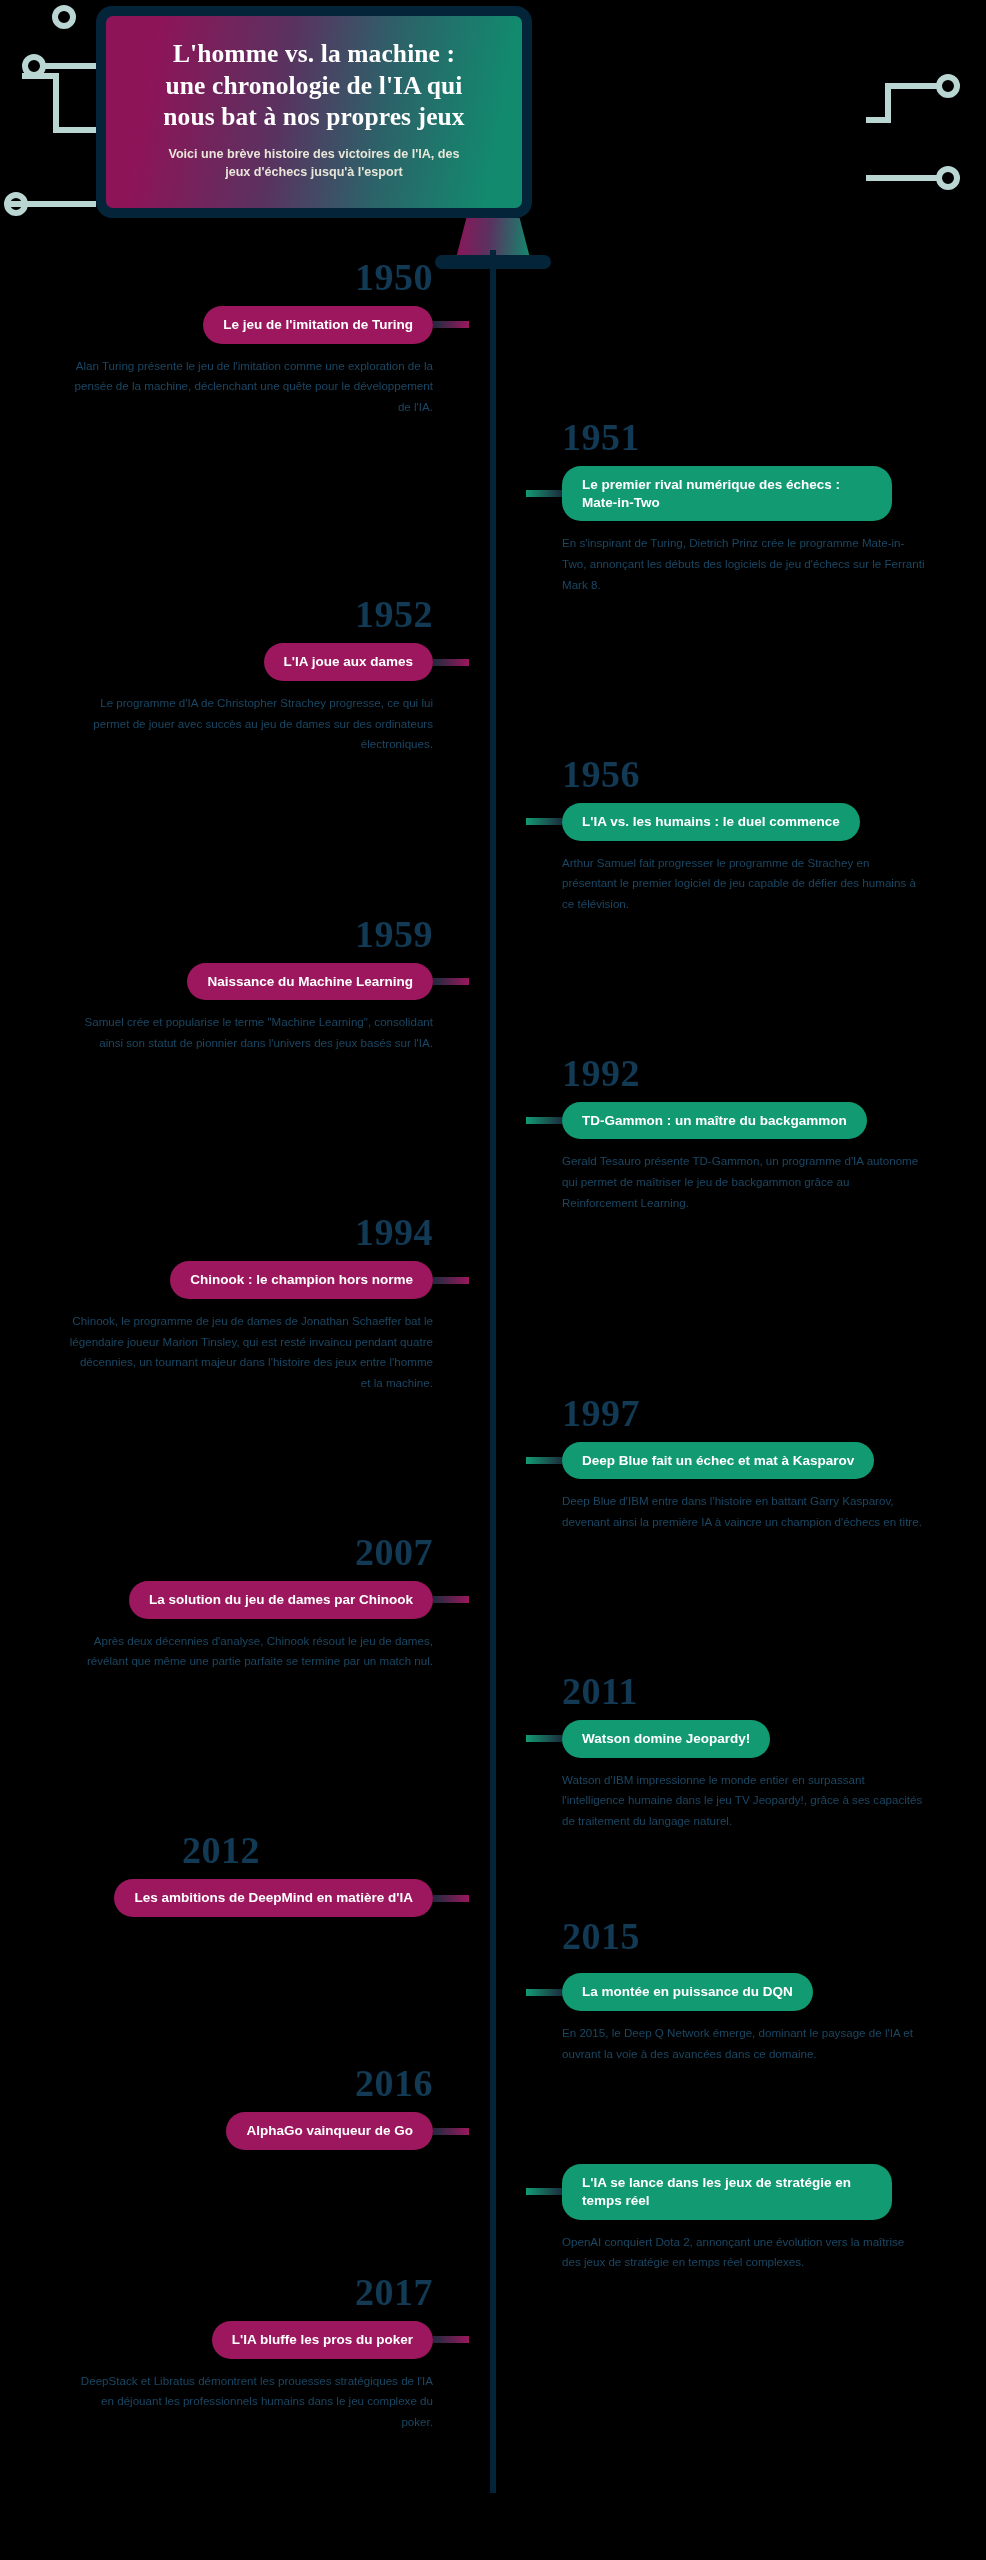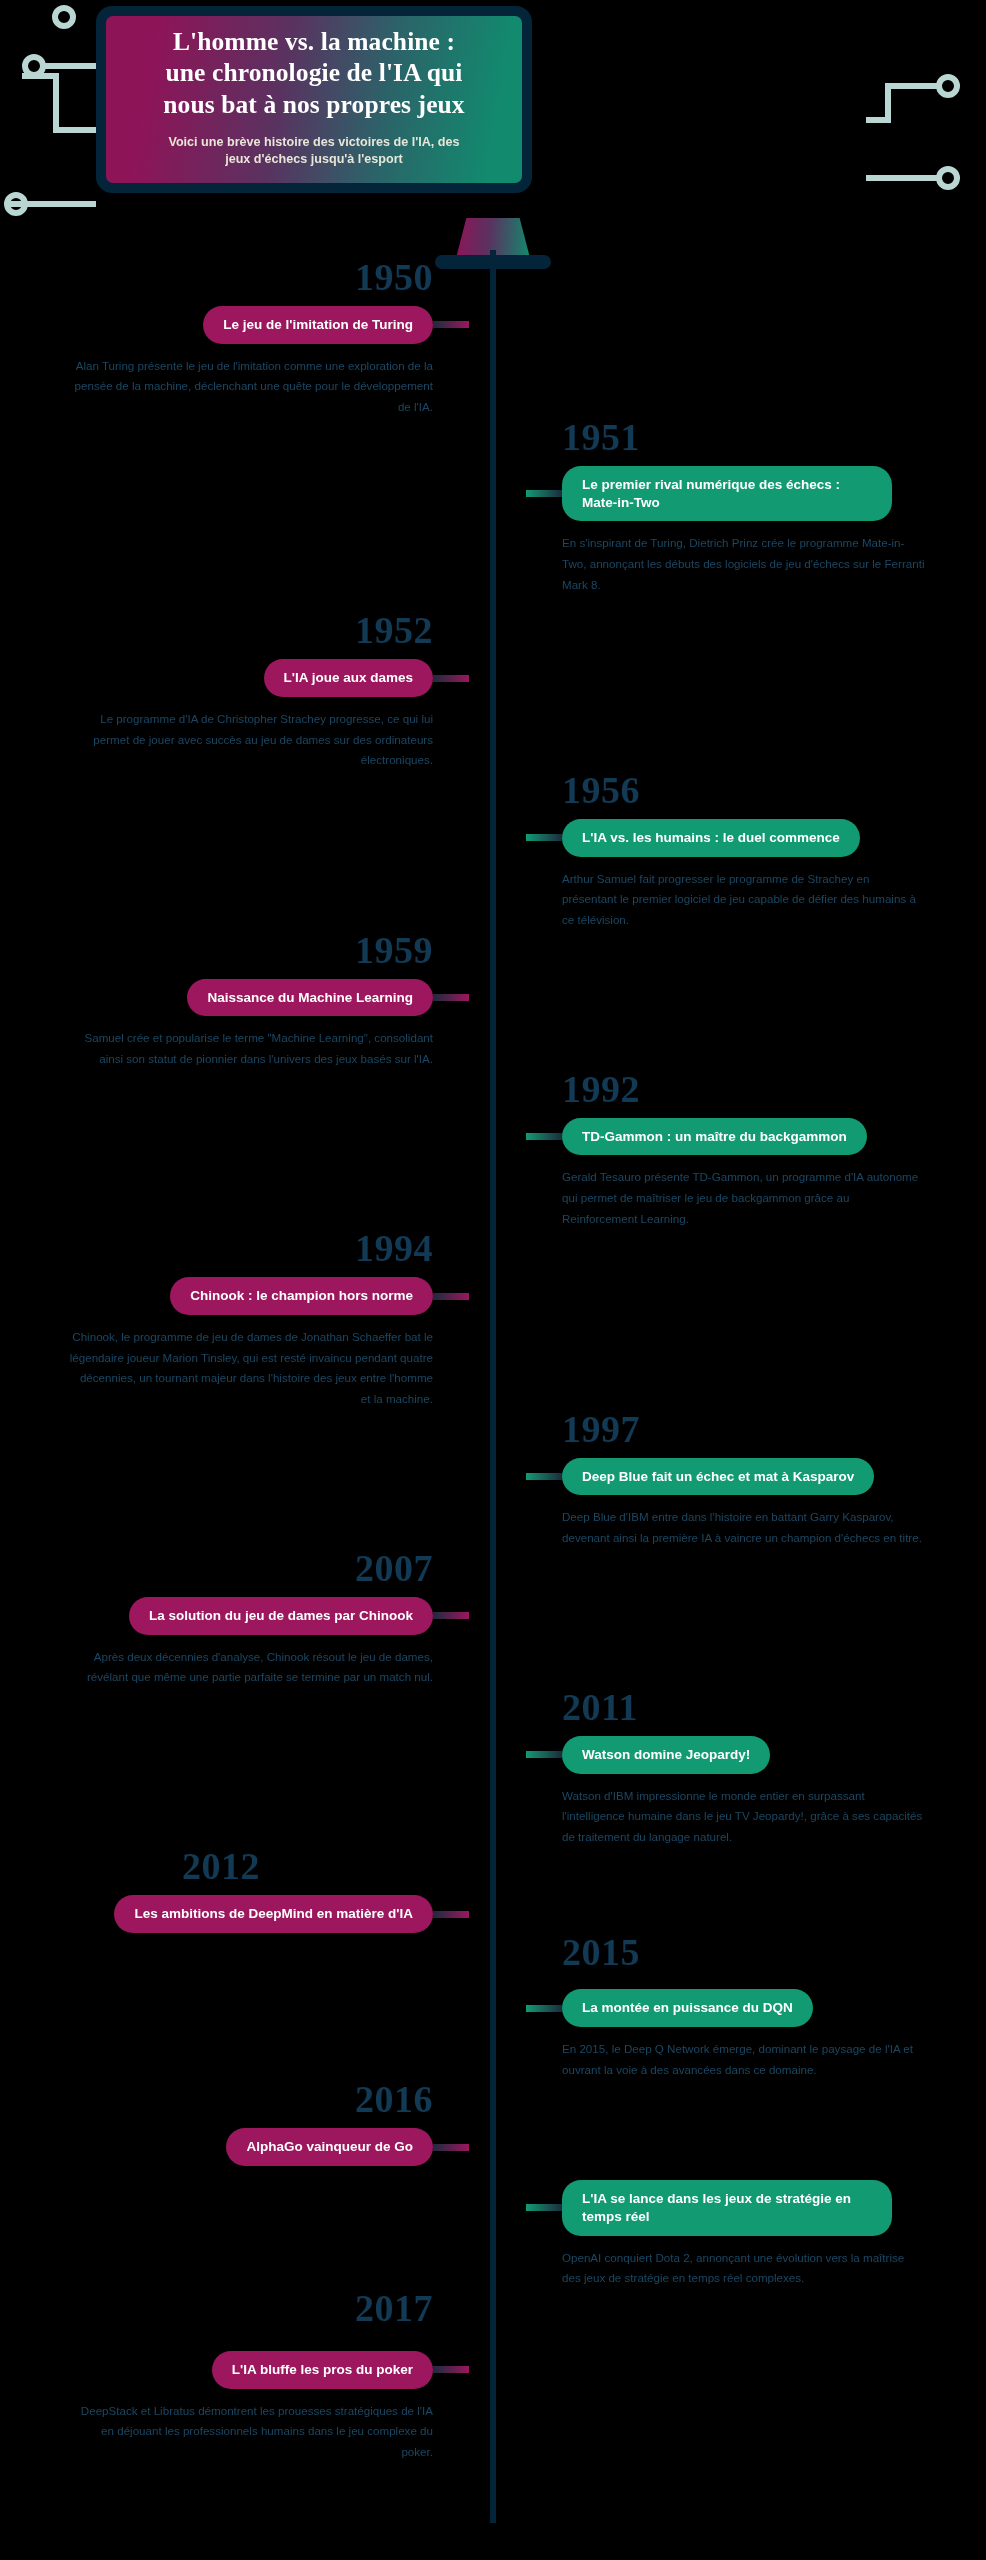--- a/index.html
+++ b/index.html
@@ -31,21 +31,21 @@
     width: 120px;
   }
   .circuit-left  { left: 0; }
   .circuit-right { right: 0; }
 
   .monitor {
     position: absolute;
     left: 96px;
     top: 6px;
     width: 436px;
-    height: 187px;
+    height: 212px;
     background: #04243a;
     border-radius: 16px;
     padding: 10px;
   }
 
   .screen {
     width: 100%;
     height: 100%;
     border-radius: 7px;
     background: linear-gradient(100deg, #8e1458 0%, #8e1458 12%, #5a3260 42%, #2c6269 66%, #128a6e 92%);
@@ -245,21 +245,21 @@
           <div class="year" style="margin-bottom: 10px;">1951</div>
           <div class="pill-line">
             <div class="connector connector-green"></div>
             <div class="pill pill-green">Le premier rival numérique des échecs : Mate-in-Two</div>
           </div>
           <div class="desc">En s'inspirant de Turing, Dietrich Prinz crée le programme Mate-in-Two, annonçant les débuts des logiciels de jeu d'échecs sur le Ferranti Mark 8.</div>
         </div>
       </div>
       <div class="row">
         <div class="side side-left" style="position: relative; width: 460px; margin-left: 0px;">
-          <div class="year" style="margin-bottom: 10px; margin-top: 16px;">1952</div>
+          <div class="year" style="margin-bottom: 10px;">1952</div>
           <div class="pill-line">
             <div class="pill pill-pink">L'IA joue aux dames</div>
             <div class="connector connector-pink"></div>
           </div>
           <div class="desc">Le programme d'IA de Christopher Strachey progresse, ce qui lui permet de jouer avec succès au jeu de dames sur des ordinateurs électroniques.</div>
         </div>
       </div>
       <div class="row">
         <div class="side side-right" style="position: relative; width: 460px; margin-left: 526px;">
           <div class="year" style="margin-bottom: 10px;">1956</div>
@@ -363,21 +363,21 @@
           <div class="spacer"></div>
           <div class="pill-line">
             <div class="connector connector-green"></div>
             <div class="pill pill-green">L'IA se lance dans les jeux de stratégie en temps réel</div>
           </div>
           <div class="desc">OpenAI conquiert Dota 2, annonçant une évolution vers la maîtrise des jeux de stratégie en temps réel complexes.</div>
         </div>
       </div>
       <div class="row">
         <div class="side side-left" style="position: relative; width: 460px; margin-left: 0px;">
-          <div class="year" style="margin-bottom: 24px; padding-left: 11px;">2017</div>
+          <div class="year" style="margin-bottom: 10px; padding-left: 11px;">2017</div>
           <div class="pill-line">
             <div class="pill pill-pink">L'IA bluffe les pros du poker</div>
             <div class="connector connector-pink"></div>
           </div>
           <div class="desc">DeepStack et Libratus démontrent les prouesses stratégiques de l'IA en déjouant les professionnels humains dans le jeu complexe du poker.</div>
         </div>
       </div>
     </div>
 
 </div>

